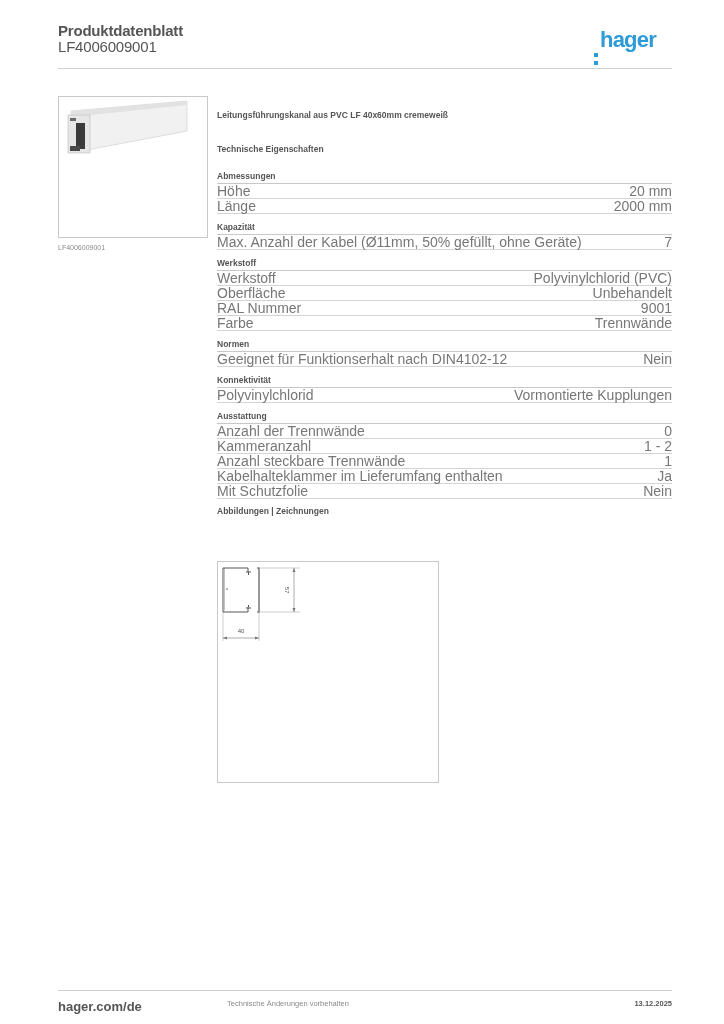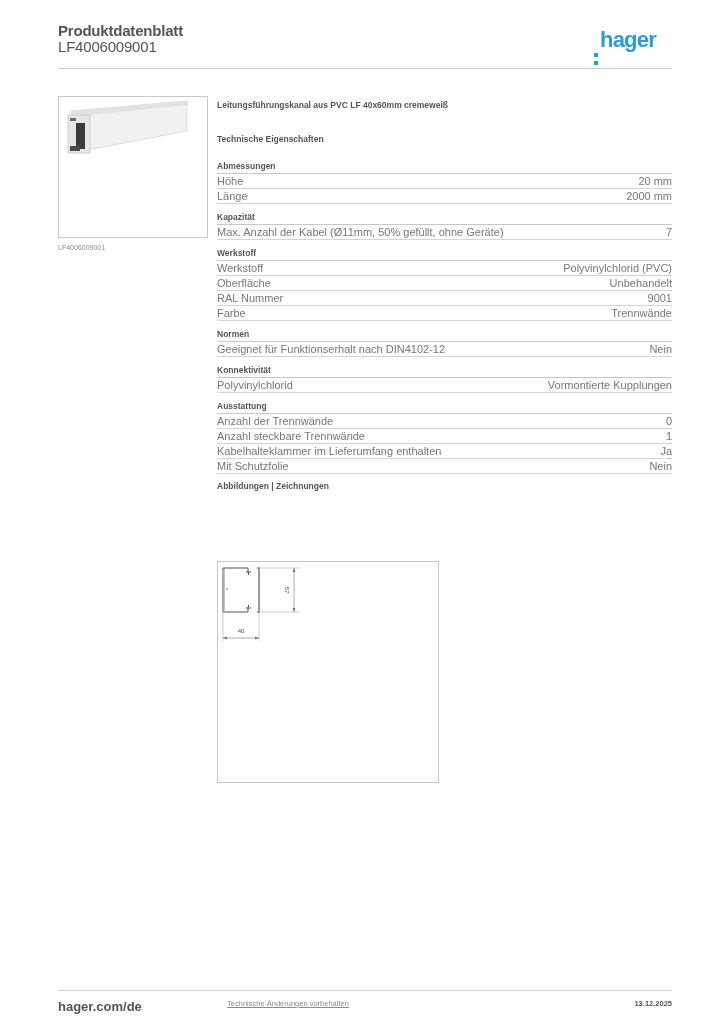--- a/index.html
+++ b/index.html
@@ -30,43 +30,43 @@
     .header-rule {
       position: absolute; left: 58px; top: 68px; width: 614px; height: 1px; background: #cfcfcf;
     }
     .product-image-frame {
       position: absolute; left: 58px; top: 96px; width: 150px; height: 142px;
       border: 1px solid #c8c8c8; background: #ffffff;
     }
     .product-image-caption {
       position: absolute; left: 58px; top: 244px; font-size: 7px; color: #8a8a8a;
     }
-    .main { position: absolute; left: 217px; top: 100px; width: 455px; }
+    .main { position: absolute; left: 217px; top: 110px; width: 455px; }
     .product-name { font-size: 8.5px; font-weight: bold; color: #555555; height: 34px; line-height: 10px; }
     .section-heading { font-size: 8.5px; font-weight: bold; color: #555555; height: 26px; line-height: 10px; }
     .group { margin-bottom: 7px; }
     .group-title {
       font-size: 8.5px; font-weight: bold; color: #555555; height: 14px; line-height: 13px;
       border-bottom: 1px solid #c8c8c8;
     }
     .row {
       display: flex; justify-content: space-between; align-items: center;
-      height: 15px; font-size: 11px; color: #777777; border-bottom: 1px solid #d4d4d4;
+      height: 15px; font-size: 14px; color: #777777; border-bottom: 1px solid #d4d4d4;
     }
     .row .val { text-align: right; }
     .drawings-heading { font-size: 8.5px; font-weight: bold; color: #555555; margin-top: 6px; height: 14px; }
     .drawing-frame {
       position: absolute; left: 217px; top: 561px; width: 222px; height: 222px;
       border: 1px solid #c8c8c8; background: #fff;
     }
     .footer-rule {
       position: absolute; left: 58px; top: 990px; width: 614px; height: 1px; background: #cfcfcf;
     }
     .footer-left { position: absolute; left: 58px; top: 999px; font-size: 13px; font-weight: bold; color: #555555; }
-    .footer-center { position: absolute; left: 0; width: 576px; text-align: center; top: 999px; font-size: 7.5px; color: #8a8a8a; text-decoration: underline; }
+    .footer-center { position: absolute; left: 0; width: 576px; text-align: center; top: 999px; font-size: 7.5px; color: #8a8a8a; }
     .footer-right { position: absolute; right: 52px; top: 999px; font-size: 7.5px; font-weight: bold; color: #555555; }
   </style>
 </head>
 <body>
 
 <div class="header-title">Produktdatenblatt</div>
 <div class="header-sku">LF4006009001</div>
 <div class="logo">
   <span class="colon"><i style="top:6px"></i><i style="top:14px"></i></span><span>hager</span>
 </div>
@@ -144,20 +144,24 @@
       </div>
   </div>
 
   <div class="group">
     <div class="group-title">Ausstattung</div>
     <div class="row">
         <span>Anzahl der Trennwände</span>
         <span class="val">0</span>
       </div>
     <div class="row">
+        <span>Kammeranzahl</span>
+        <span class="val">1 - 2</span>
+      </div>
+    <div class="row">
         <span>Anzahl steckbare Trennwände</span>
         <span class="val">1</span>
       </div>
     <div class="row">
         <span>Kabelhalteklammer im Lieferumfang enthalten</span>
         <span class="val">Ja</span>
       </div>
     <div class="row">
         <span>Mit Schutzfolie</span>
         <span class="val">Nein</span>

